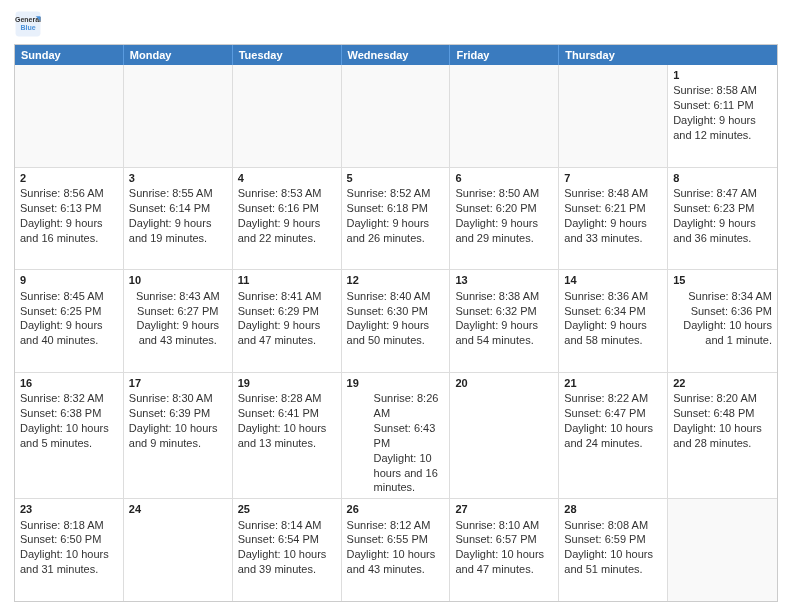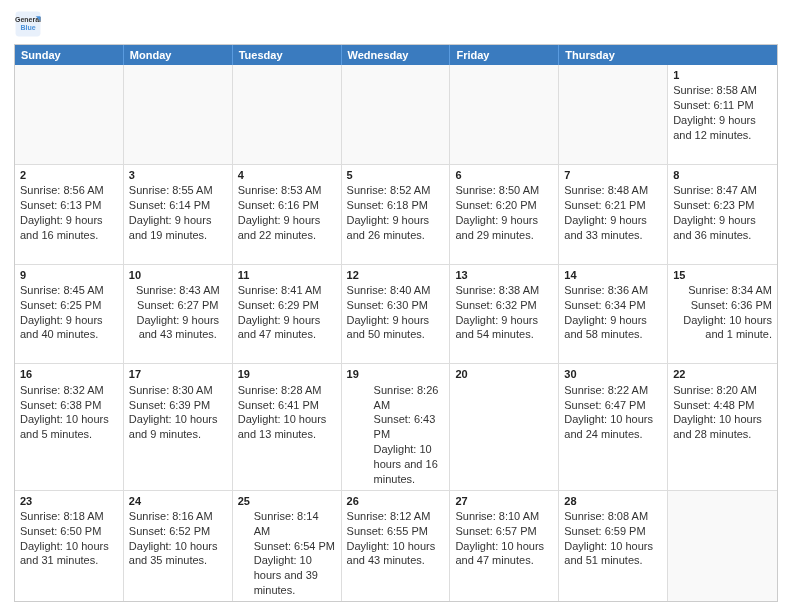--- a/index.html
+++ b/index.html
@@ -253,48 +253,45 @@
           <div class="cal-cell">
             <span class="day-num">19</span>
             <div class="cell-detail" style="white-space: pre-line; margin-left: 27px;">Sunrise: 8:26 AM
 Sunset: 6:43 PM
 Daylight: 10 hours and 16 minutes.</div>
           </div>
           <div class="cal-cell">
             <span class="day-num">20</span>
           </div>
           <div class="cal-cell">
-            <span class="day-num">30</span>
+            <span class="day-num">21</span>
             <div class="cell-detail" style="white-space: pre-line;">Sunrise: 8:22 AM
 Sunset: 6:47 PM
 Daylight: 10 hours and 24 minutes.</div>
           </div>
           <div class="cal-cell">
             <span class="day-num">22</span>
             <div class="cell-detail" style="white-space: pre-line;">Sunrise: 8:20 AM
-Sunset: 4:48 PM
+Sunset: 6:48 PM
 Daylight: 10 hours and 28 minutes.</div>
           </div>
         </div>
         <div class="cal-row">
           <div class="cal-cell">
             <span class="day-num">23</span>
             <div class="cell-detail" style="white-space: pre-line;">Sunrise: 8:18 AM
 Sunset: 6:50 PM
 Daylight: 10 hours and 31 minutes.</div>
           </div>
           <div class="cal-cell">
             <span class="day-num">24</span>
-            <div class="cell-detail" style="white-space: pre-line;">Sunrise: 8:16 AM
-Sunset: 6:52 PM
-Daylight: 10 hours and 35 minutes.</div>
           </div>
           <div class="cal-cell">
             <span class="day-num">25</span>
-            <div class="cell-detail" style="white-space: pre-line; margin-left: 16px;">Sunrise: 8:14 AM
+            <div class="cell-detail" style="white-space: pre-line;">Sunrise: 8:14 AM
 Sunset: 6:54 PM
 Daylight: 10 hours and 39 minutes.</div>
           </div>
           <div class="cal-cell">
             <span class="day-num">26</span>
             <div class="cell-detail" style="white-space: pre-line;">Sunrise: 8:12 AM
 Sunset: 6:55 PM
 Daylight: 10 hours and 43 minutes.</div>
           </div>
           <div class="cal-cell">

